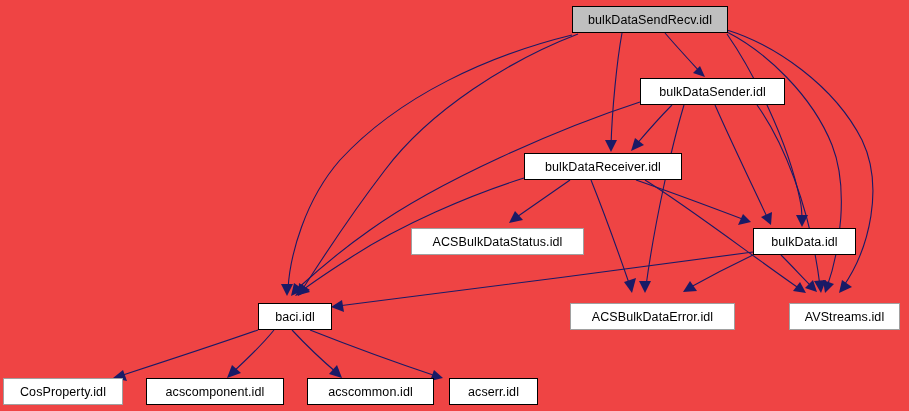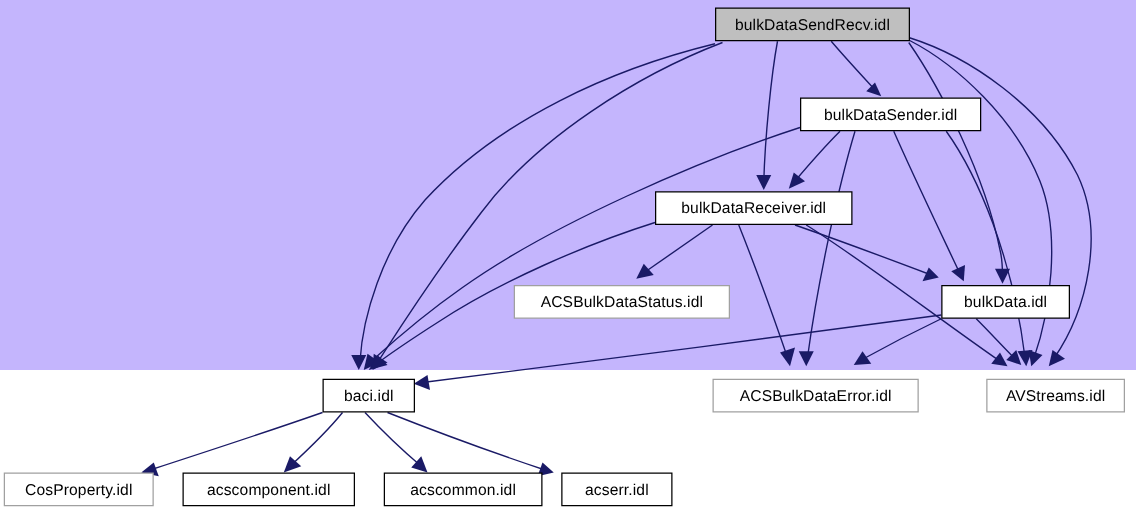--- a/index.html
+++ b/index.html
@@ -9,22 +9,22 @@
   }
   body {
     width: 909px;
     height: 411px;
     font-family: "Liberation Sans", sans-serif;
     overflow: hidden;
   }
   #graph-root {
     position: relative;
     width: 909px;
-    height: 296px;
-    background: #c4b5fd;
+    height: 411px;
+    background: #ef4444;
   }
   #graph-svg {
     position: absolute;
     left: 0;
     top: 0;
     width: 909px;
     height: 411px;
     display: block;
   }
   .node-label {

